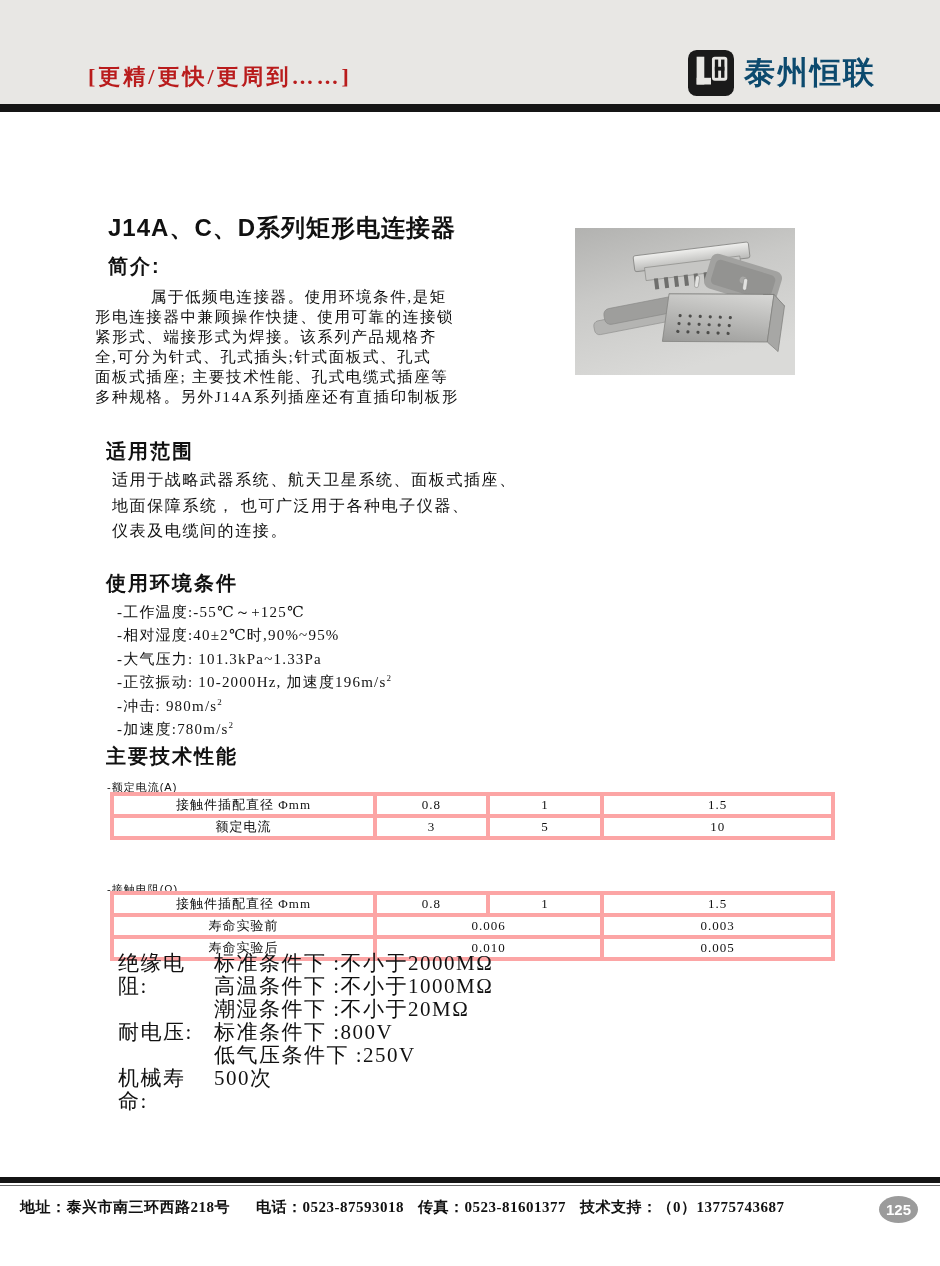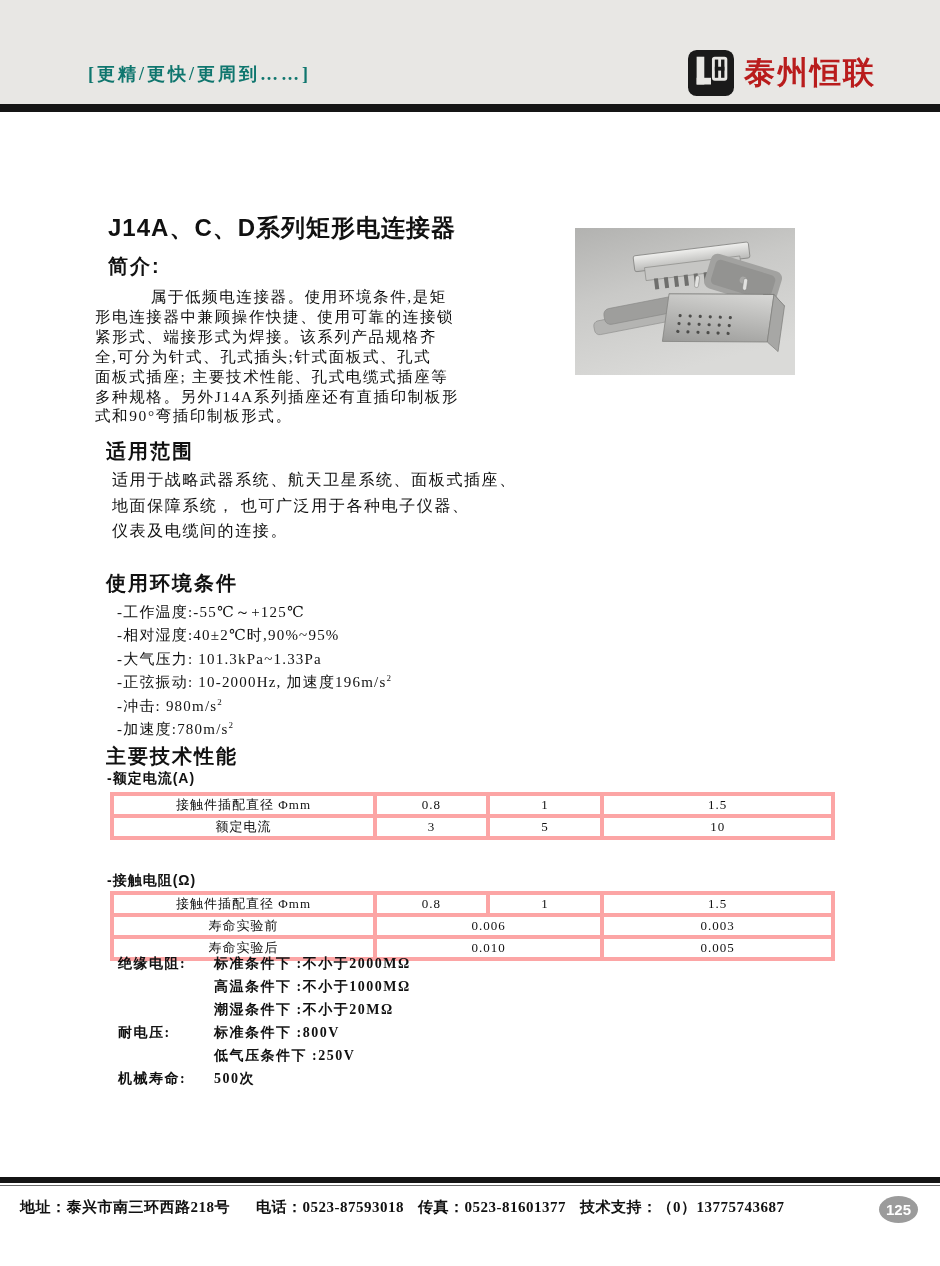--- a/index.html
+++ b/index.html
@@ -1,24 +1,24 @@
 <!DOCTYPE html>
 <html><head>
 <meta charset="utf-8">
 <style>
   html,body{margin:0;padding:0;}
   body{width:940px;height:1266px;background:#ffffff;font-family:"Liberation Serif","DejaVu Serif",serif;color:#111;}
   .page{position:relative;width:940px;height:1266px;overflow:hidden;background:#fff;}
 
   
   .hdr{position:absolute;left:0;top:0;width:940px;height:104px;background:#e8e7e4;}
-  .slogan{position:absolute;left:88px;top:62px;font-size:18px;font-weight:bold;letter-spacing:3px;color:#0f766e;}
+  .slogan{position:absolute;left:88px;top:62px;font-size:22px;font-weight:bold;letter-spacing:3px;color:#b91c1c;}
   .brand{position:absolute;left:688px;top:50px;display:flex;align-items:center;gap:10px;}
   .logo-box{width:46px;height:46px;flex:0 0 auto;}
-  .brand-name{font-family:"Liberation Sans","DejaVu Sans",sans-serif;font-weight:bold;font-size:31px;letter-spacing:2px;color:#b91c1c;}
+  .brand-name{font-family:"Liberation Sans","DejaVu Sans",sans-serif;font-weight:bold;font-size:31px;letter-spacing:2px;color:#0c4a6e;}
   .hdr-bar{position:absolute;left:0;top:104px;width:940px;height:8px;background:#151515;}
 
   
   .h-sans{font-family:"Liberation Sans","DejaVu Sans",sans-serif;font-weight:bold;color:#111;}
   .title{position:absolute;left:108px;top:196px;font-size:24px;letter-spacing:1px;margin-top:16px;}
   .sec-h{position:absolute;font-size:20px;letter-spacing:2px;}
   .intro-h{left:108px;top:253px;}
   .scope-h{left:106px;top:438px;}
   .env-h{left:106px;top:570px;}
   .perf-h{left:106px;top:743px;}
@@ -27,31 +27,31 @@
   .intro-body{position:absolute;left:95px;top:287px;width:470px;font-size:15.5px;line-height:19.9px;letter-spacing:1.6px;}
   .intro-body .indent{text-indent:3.6em;}
   .scope-body{position:absolute;left:112px;top:467px;width:450px;font-size:16px;line-height:25.5px;letter-spacing:1.6px;}
   .env-list{position:absolute;left:117px;top:599px;font-size:15px;line-height:19.4px;letter-spacing:1.2px;}
   .env-list sup{font-size:9px;}
 
   
   .photo{position:absolute;left:575px;top:228px;width:220px;height:147px;}
 
   
-  .tbl-label{position:absolute;font-family:"Liberation Sans","DejaVu Sans",sans-serif;font-weight:bold;font-size:14px;letter-spacing:1px;}
+  .tbl-label{position:absolute;font-family:"Liberation Sans","DejaVu Sans",sans-serif;font-weight:normal;font-size:11px;letter-spacing:1px;margin-top:10px;}
   .rated-label{left:107px;top:770px;}
   .contact-label{left:107px;top:872px;}
   .tbl{position:absolute;left:110px;width:725px;border-collapse:collapse;table-layout:fixed;font-size:13px;}
   .tbl1{top:792px;}
   .tbl2{top:891px;}
   .tbl td{border:4px solid #fca5a5;text-align:center;height:16px;padding:0;letter-spacing:1px;}
   .c0{width:36.5%;} .c1{width:15.6%;} .c2{width:15.9%;} .c3{width:32%;}
 
   
-  .specs{position:absolute;left:118px;top:952px;font-size:14px;font-weight:bold;letter-spacing:1.5px;line-height:23px;}
+  .specs{position:absolute;left:118px;top:952px;font-size:21px;font-weight:normal;letter-spacing:1.5px;line-height:23px;}
   .spec-row{display:flex;}
   .spec-label{width:96px;flex:0 0 auto;}
   .spec-lines{}
 
   
   .ft-rule1{position:absolute;left:0;top:1177px;width:940px;height:6px;background:#141414;}
   .ft-rule2{position:absolute;left:0;top:1185px;width:940px;height:1px;background:#6a6a6a;}
   .ft-text{position:absolute;left:20px;top:1198px;width:820px;font-size:15px;font-weight:bold;letter-spacing:0.5px;white-space:nowrap;}
   .ft-text span{margin-right:14px;}
   .ft-text span:first-child{margin-right:26px;}
@@ -161,21 +161,20 @@
   </div>
 
   <div class="sec-h h-sans intro-h">简介:</div>
   <div class="intro-body">
     <div class="line indent">属于低频电连接器。使用环境条件,是矩</div>
     <div class="line">形电连接器中兼顾操作快捷、使用可靠的连接锁</div>
     <div class="line">紧形式、端接形式为焊接。该系列产品规格齐</div>
     <div class="line">全,可分为针式、孔式插头;针式面板式、孔式</div>
     <div class="line">面板式插座; 主要技术性能、孔式电缆式插座等</div>
     <div class="line">多种规格。另外J14A系列插座还有直插印制板形</div>
-    <div class="line">式和90°弯插印制板形式。</div>
   </div>
 
   <div class="sec-h h-sans scope-h">适用范围</div>
   <div class="scope-body">
     <div>适用于战略武器系统、航天卫星系统、面板式插座、</div>
     <div>地面保障系统， 也可广泛用于各种电子仪器、</div>
     <div>仪表及电缆间的连接。</div>
   </div>
 
   <div class="sec-h h-sans env-h">使用环境条件</div>

